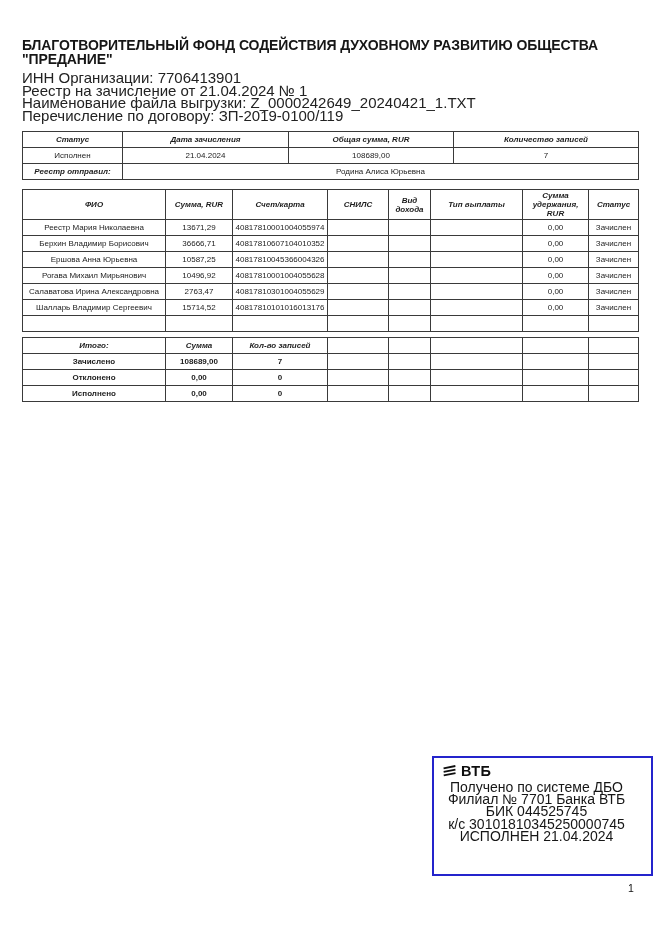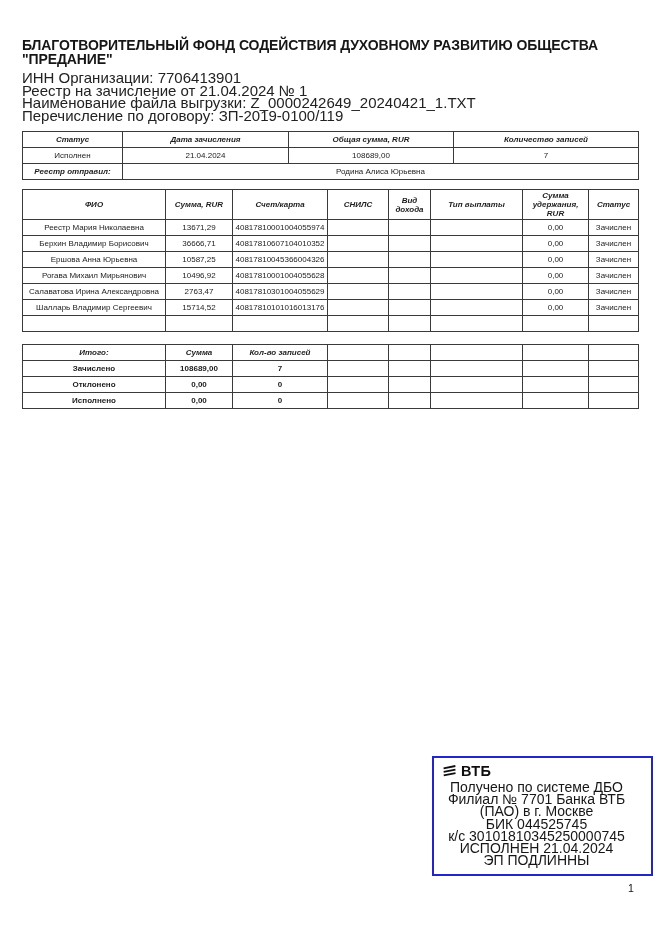--- a/index.html
+++ b/index.html
@@ -47,21 +47,21 @@
   }
   th { font-weight: bold; font-style: italic; }
 
   .summary-table { margin-top: 9px; }
   .summary-table td, .summary-table th { height: 16px; }
 
   .registry-table { margin-top: 9px; }
   .registry-table thead th { height: 30px; white-space: normal; line-height: 9px; }
   .registry-table td { height: 16px; }
 
-  .totals-table { margin-top: 12px; }
+  .totals-table { margin-top: 5px; }
   .totals-table td, .totals-table th { height: 16px; font-weight: bold; }
 
   .stamp {
     position: absolute;
     left: 432px; top: 756px;
     width: 221px; height: 120px;
     border: 2px solid #2424cc;
     background: #fff;
     padding: 5px 20px 0 8px;
   }
@@ -288,23 +288,21 @@
             <rect x="1.6" y="4.7" width="12" height="1.9"></rect>
             <rect x="1.0" y="8.2" width="12" height="1.9"></rect>
           </g>
         </svg>
       </span>
       <span class="stamp-logo-text">ВТБ</span>
     </div>
     <div class="stamp-lines">
       <div>Получено по системе ДБО</div>
       <div>Филиал № 7701 Банка ВТБ</div>
-      <div>(ПАО) в г. Москве</div>
       <div>БИК 044525745</div>
       <div>к/с 30101810345250000745</div>
       <div>ИСПОЛНЕН 21.04.2024</div>
-      <div>ЭП ПОДЛИННЫ</div>
     </div>
   </div>
 
   <div class="page-number">1</div>
 
 </div>
 
 </body></html>

